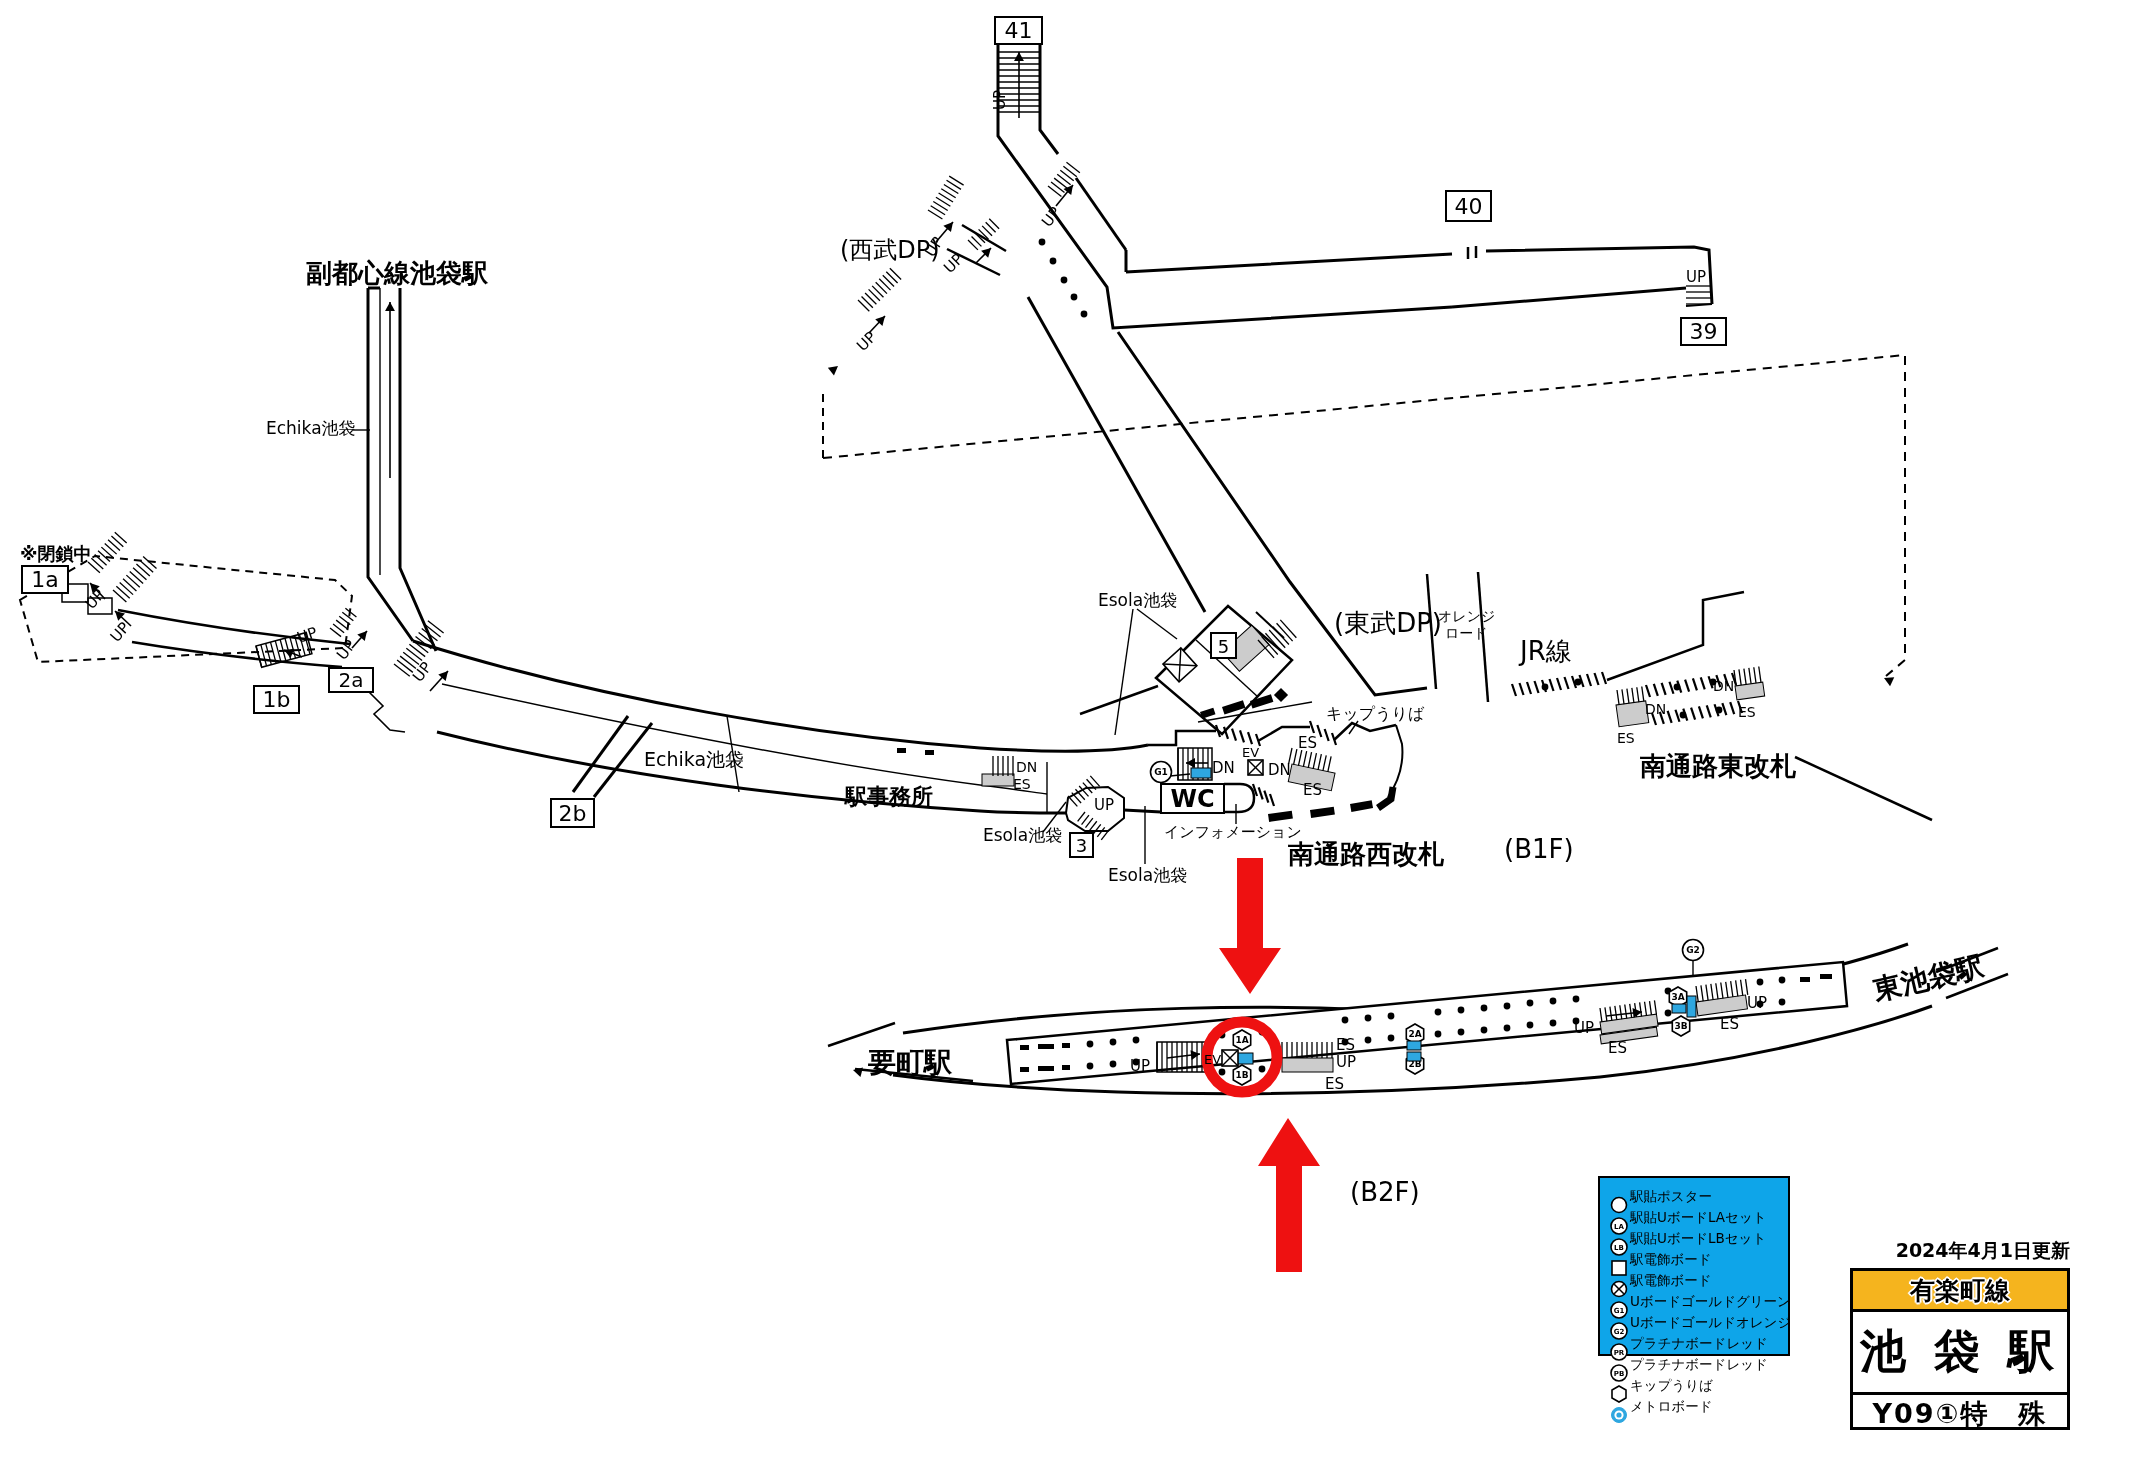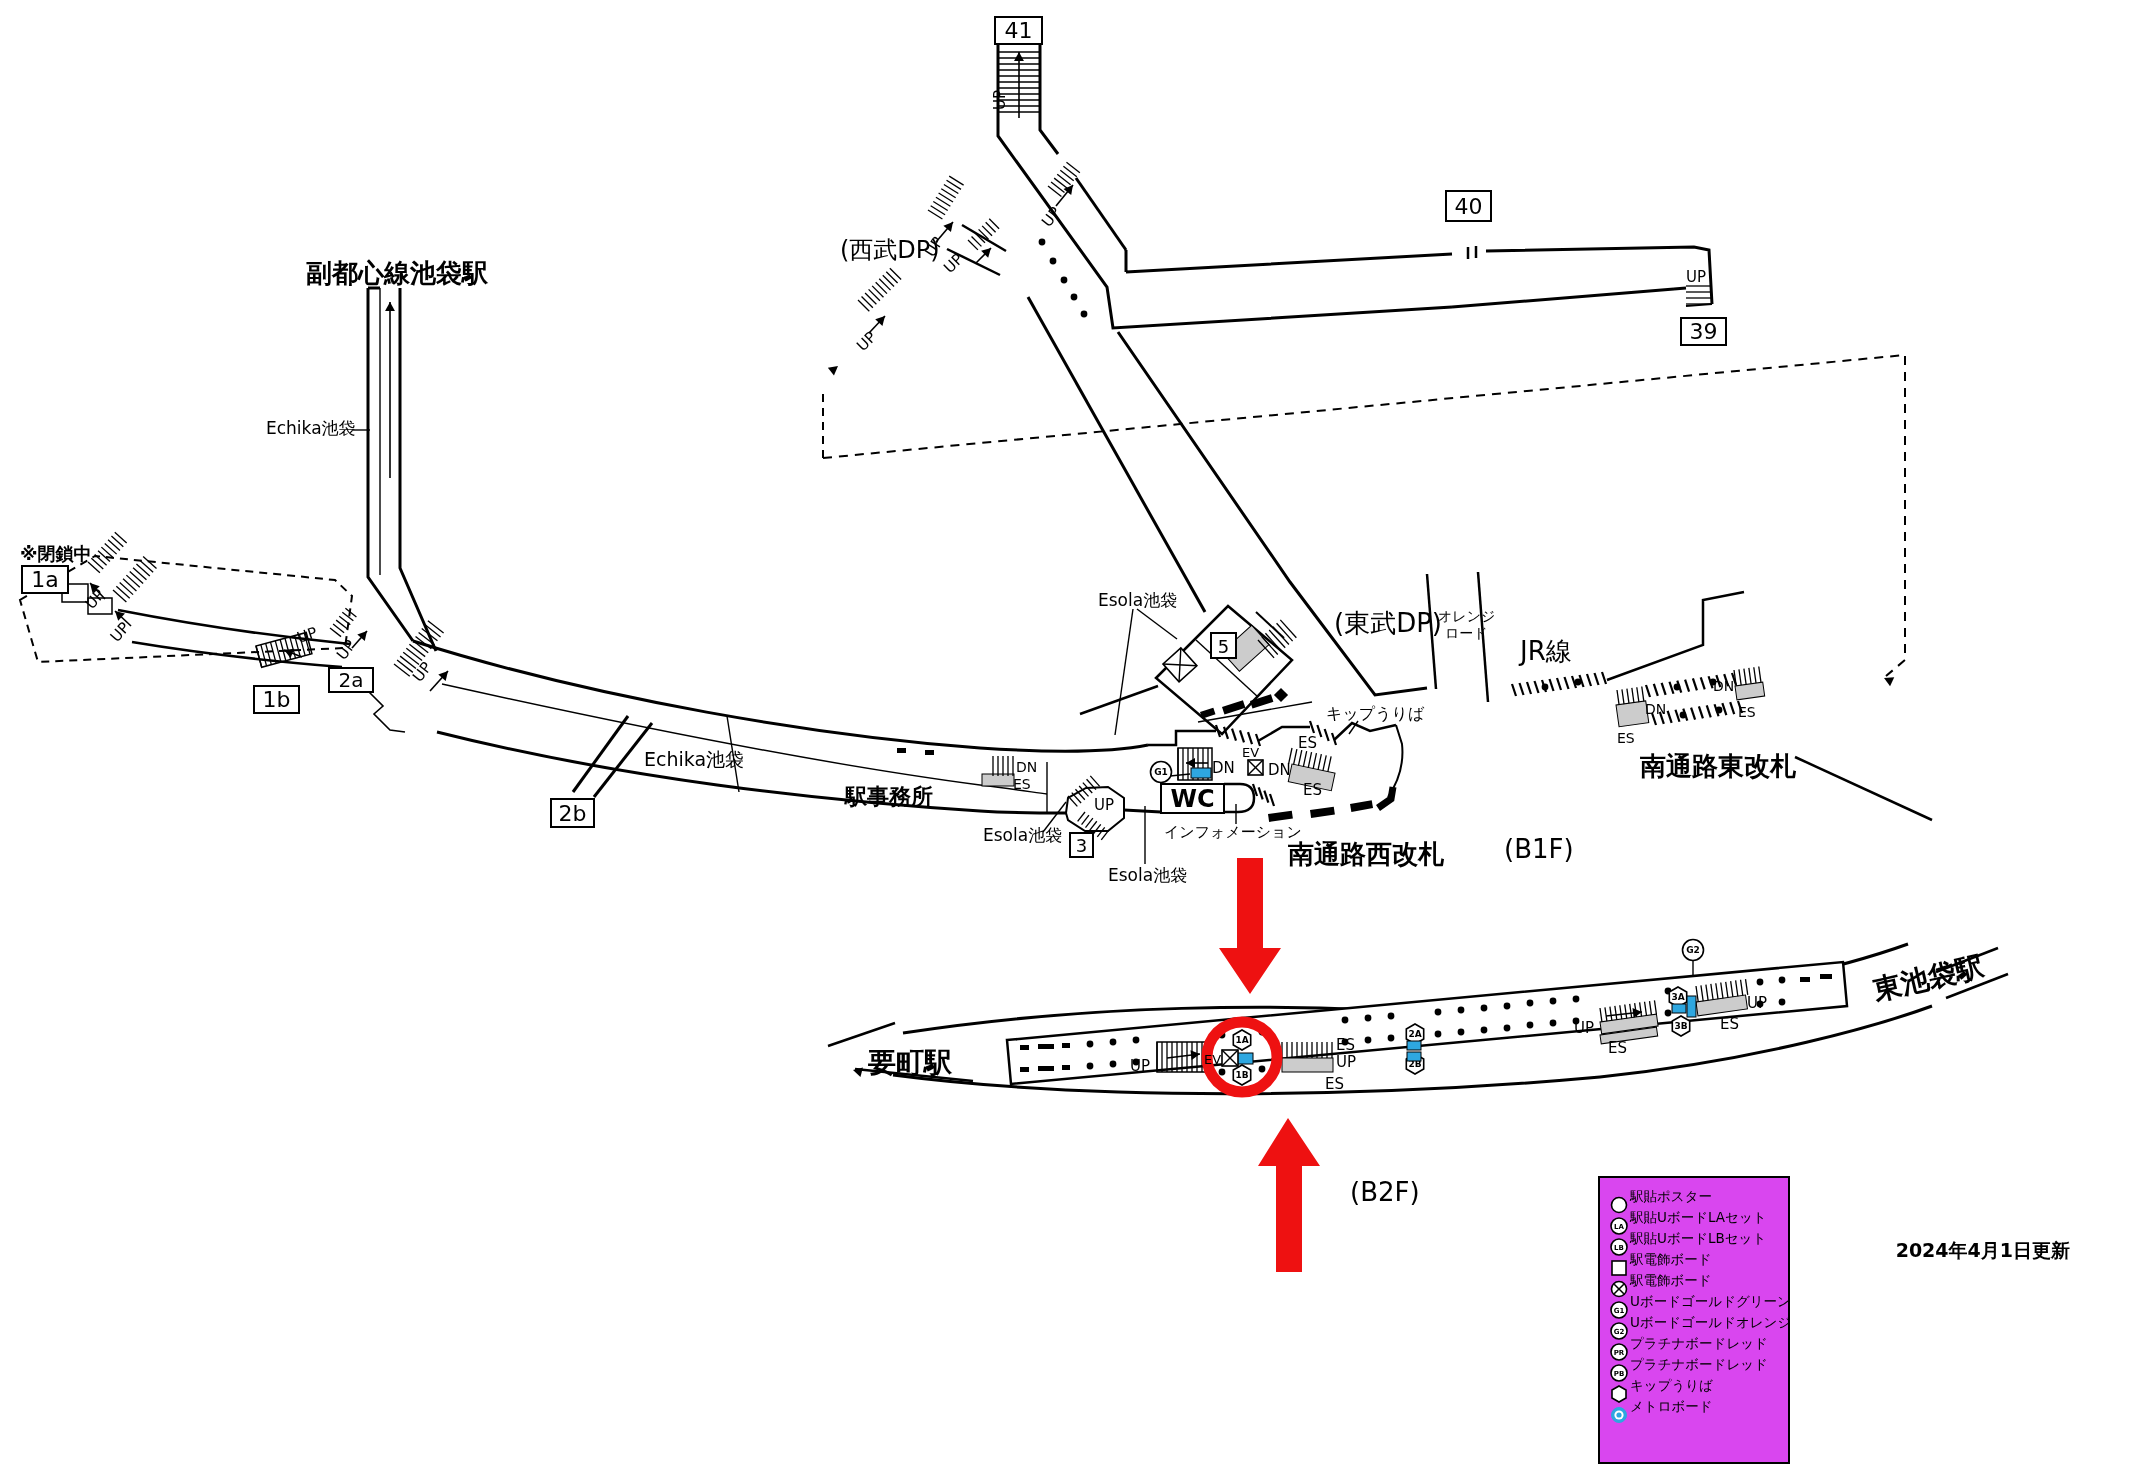--- a/index.html
+++ b/index.html
@@ -1,21 +1,21 @@
 <!DOCTYPE html>
 <html><head>
 <meta charset="utf-8">
 <style>
   html,body{margin:0;padding:0;background:#fff;}
   #stage{position:relative;width:2134px;height:1468px;background:#fff;overflow:hidden;
          font-family:"DejaVu Sans","Liberation Sans",sans-serif;}
   svg text{font-family:"DejaVu Sans","Liberation Sans",sans-serif;fill:#000;}
   
-  #legend{position:absolute;left:1598px;top:1176px;width:192px;height:288px;
-          border:2px solid #000;background:#d946ef;box-sizing:border-box;padding:8px 16px 4px 8px;}
+  #legend{position:absolute;left:1598px;top:1176px;width:192px;height:180px;
+          border:2px solid #000;background:#0ea5e9;box-sizing:border-box;padding:8px 16px 4px 8px;}
   .lg-row{display:flex;align-items:center;height:21px;}
   .lg-sym{width:22px;height:20px;flex:0 0 22px;display:flex;align-items:center;justify-content:center;margin-top:16px;}
   .lg-txt{font-size:13.5px;white-space:nowrap;letter-spacing:0px;}
   
   #updated{position:absolute;left:1850px;top:1238px;width:220px;text-align:right;
            font-size:19px;font-weight:bold;}
   #titlebox{position:absolute;left:1850px;top:1268px;width:220px;height:162px;
             border:3px solid #000;box-sizing:border-box;background:#fff;}
   #titlebox .line{height:38px;background:#F5B41E;border-bottom:3px solid #000;
             display:flex;align-items:center;justify-content:center;
@@ -718,13 +718,18 @@
             <circle cx="10" cy="10" r="7.5" fill="#2EA7E0" stroke="#2EA7E0"></circle>
             <circle cx="10" cy="10" r="4.6" fill="#fff"></circle>
             <circle cx="10" cy="10" r="2.6" fill="#2EA7E0"></circle>
           </svg>
         </span>
         <span class="lg-txt">メトロボード</span>
       </div>
     </div>
 
   <div id="updated">2024年4月1日更新</div>
+  <div id="titlebox">
+    <div class="line">有楽町線</div>
+    <div class="station">池 袋 駅</div>
+    <div class="code">Y09①特　殊</div>
+  </div>
 </div>
 
 </body></html>

